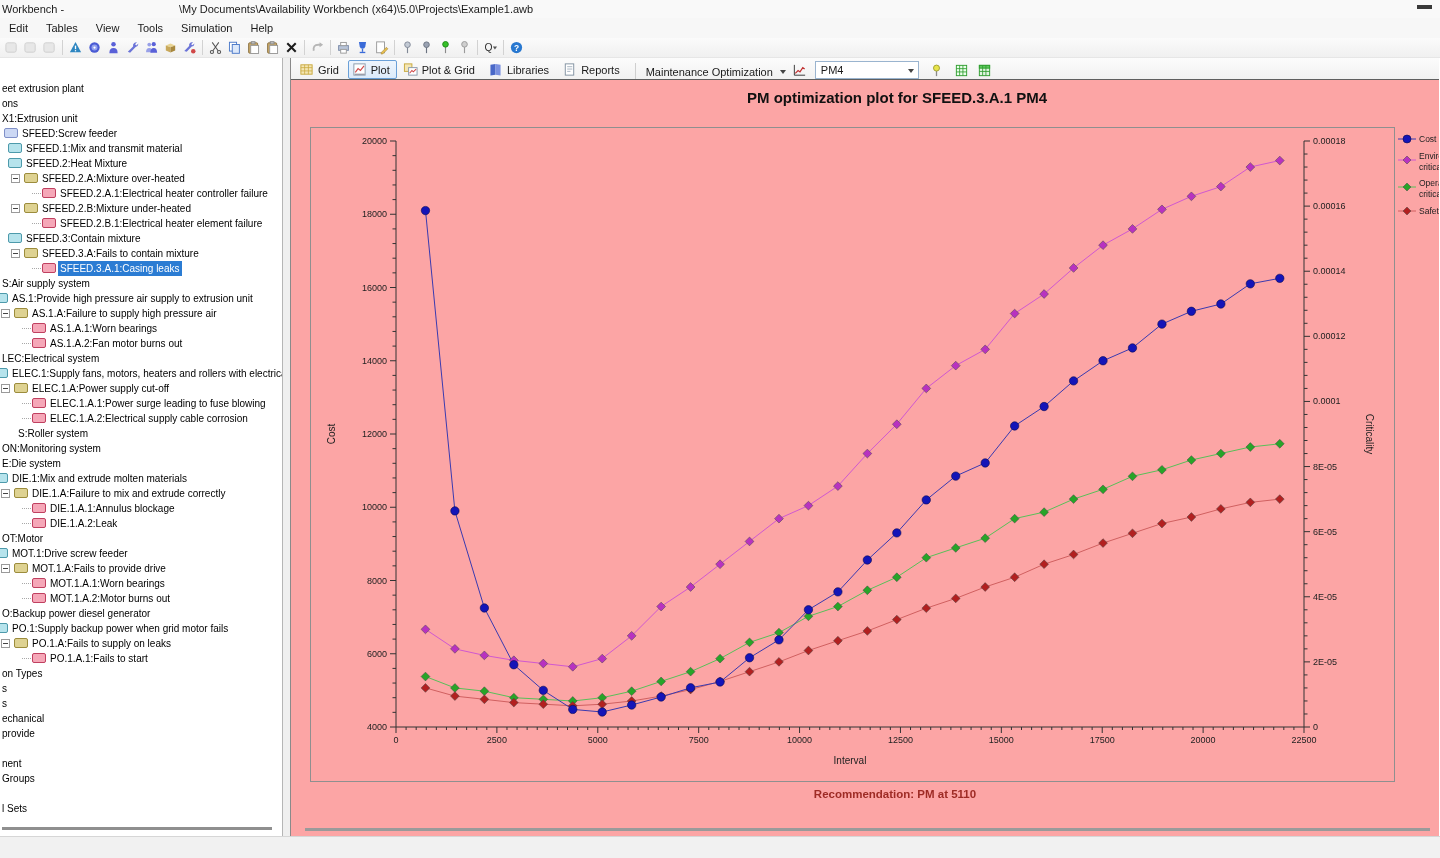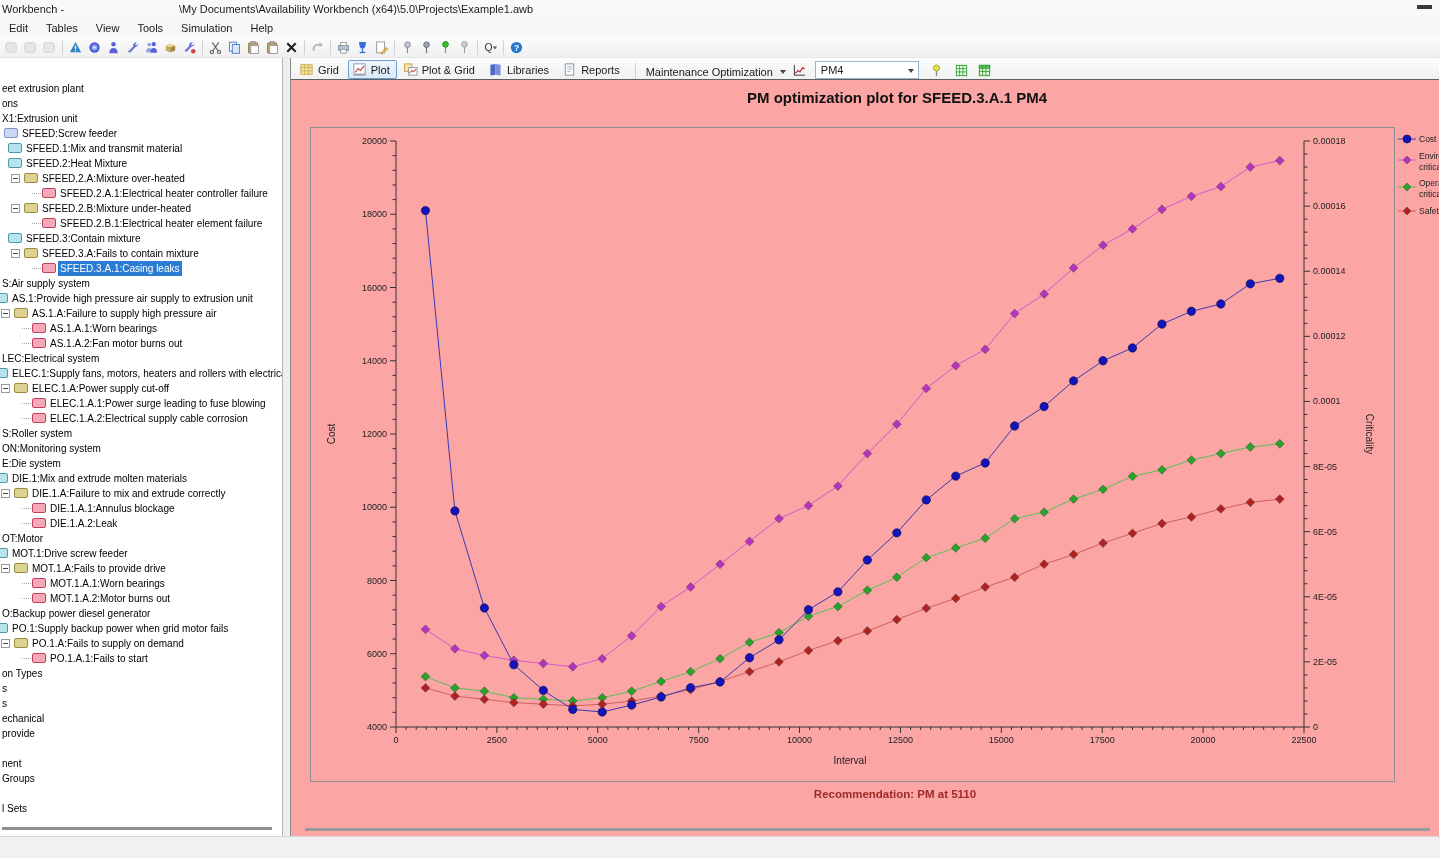--- a/index.html
+++ b/index.html
@@ -341,21 +341,21 @@
           <span class="t-dots" style="left: 22px;"></span>
           <span class="t-icon pink" style="left: 32px;"></span>
           <span class="t-label" style="left: 48px;">ELEC.1.A.1:Power surge leading to fuse blowing</span>
         </div>
         <div class="tree-row">
           <span class="t-dots" style="left: 22px;"></span>
           <span class="t-icon pink" style="left: 32px;"></span>
           <span class="t-label" style="left: 48px;">ELEC.1.A.2:Electrical supply cable corrosion</span>
         </div>
         <div class="tree-row">
-          <span class="t-label" style="left: 0px;">S:Roller system</span>
+          <span class="t-label" style="left: 16px;">S:Roller system</span>
         </div>
         <div class="tree-row">
           <span class="t-label" style="left: 0px;">ON:Monitoring system</span>
         </div>
         <div class="tree-row">
           <span class="t-label" style="left: 0px;">E:Die system</span>
         </div>
         <div class="tree-row">
           <span class="t-icon cyan" style="left: -6px;"></span>
           <span class="t-label" style="left: 10px;">DIE.1:Mix and extrude molten materials</span>
@@ -400,21 +400,21 @@
         <div class="tree-row">
           <span class="t-label" style="left: 0px;">O:Backup power diesel generator</span>
         </div>
         <div class="tree-row">
           <span class="t-icon cyan" style="left: -6px;"></span>
           <span class="t-label" style="left: 10px;">PO.1:Supply backup power when grid motor fails</span>
         </div>
         <div class="tree-row">
           <span class="t-exp" style="left: 1px;"></span>
           <span class="t-icon khaki" style="left: 14px;"></span>
-          <span class="t-label" style="left: 30px;">PO.1.A:Fails to supply on demand</span>
+          <span class="t-label" style="left: 30px;">PO.1.A:Fails to supply on leaks</span>
         </div>
         <div class="tree-row">
           <span class="t-dots" style="left: 22px;"></span>
           <span class="t-icon pink" style="left: 32px;"></span>
           <span class="t-label" style="left: 48px;">PO.1.A.1:Fails to start</span>
         </div>
         <div class="tree-row">
           <span class="t-label" style="left: 0px;">on Types</span>
         </div>
         <div class="tree-row">

